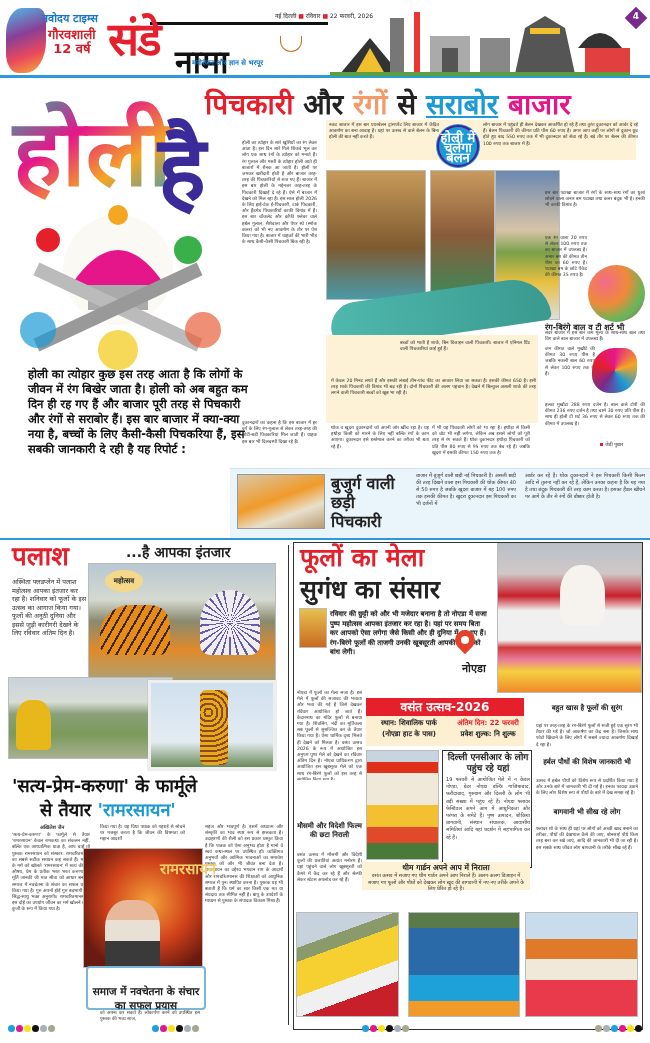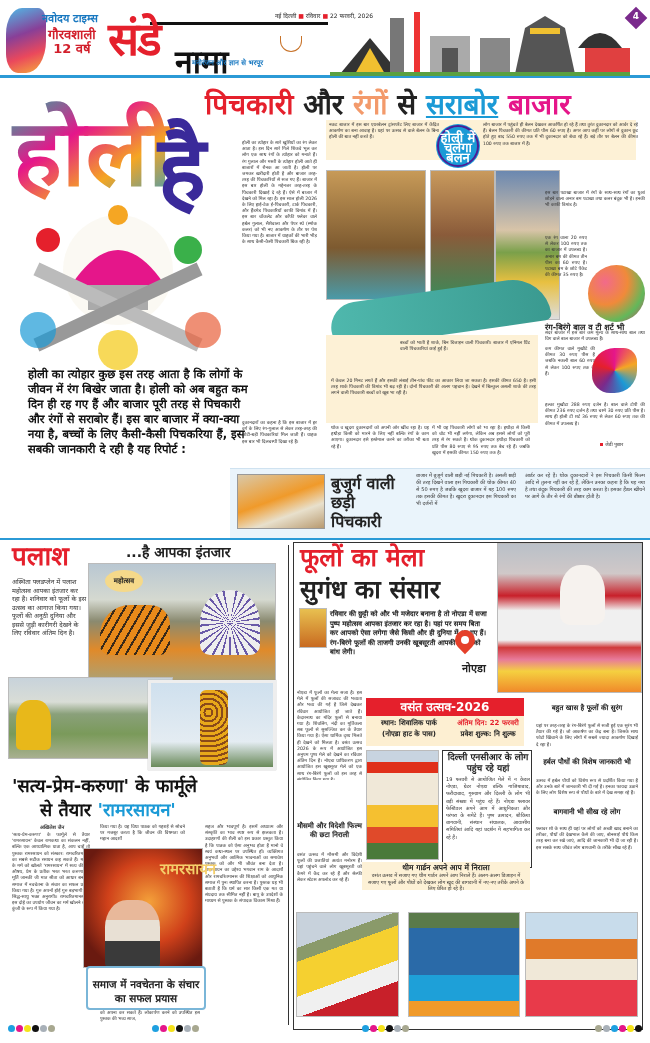--- a/index.html
+++ b/index.html
@@ -88,21 +88,21 @@
   .ram-title1 { left: 12px; top: 773px; font-size: 18px; font-weight: bold; color: #111; white-space: nowrap; }
   .ram-title2 { left: 40px; top: 797px; font-size: 18px; font-weight: bold; color: #111; white-space: nowrap; }
   .ram-title2 .blue { color: #1b9ad6; }
   .ram-author { left: 40px; top: 824px; font-size: 5px; font-weight: bold; color: #333; }
   .ram-col1 { left: 12px; top: 832px; width: 78px; height: 190px; }
   .ram-col2 { left: 100px; top: 824px; width: 85px; height: 30px; }
   .ram-col3 { left: 193px; top: 824px; width: 85px; height: 200px; }
   .ram-photo { left: 83px; top: 848px; width: 120px; height: 120px; background: radial-gradient(circle at 55% 45%,#f4a13a,#d0411a 45%,#6a1a10 80%); }
   .ram-book { left: 128px; top: 858px; font-size: 15px; color: #f5cf6a; font-weight: bold; margin-left: 32px; }
   .ram-person { left: 105px; top: 900px; width: 55px; height: 68px; background: linear-gradient(180deg,#e8b89a 0 30%,#e8e0d4 30% 60%,#3a3a3a 60%); border-radius: 40% 40% 5px 5px; }
-  .ram-banner { left: 86px; top: 966px; width: 120px; height: 44px; background: #fff; border: 2px solid #7ab6d8; border-radius: 4px; font-size: 10.5px; font-weight: bold; line-height: 14px; text-align: center; padding-top: 9px; color: #222; }
+  .ram-banner { left: 86px; top: 966px; width: 120px; height: 44px; background: #fff; border: 2px solid #7ab6d8; border-radius: 4px; font-size: 10.5px; font-weight: bold; line-height: 14px; text-align: center; padding-top: 16px; color: #222; }
   .ram-col2b { left: 100px; top: 1010px; width: 180px; height: 14px; }
   .vrule { left: 288px; top: 545px; width: 1px; height: 480px; background: #333; }
 
   
   .phool-box { left: 293px; top: 542px; width: 350px; height: 488px; border: 1px solid #333; }
   .phool-title1 { left: 300px; top: 539px; font-size: 25px; font-weight: bold; color: #e5202c; }
   .phool-title2 { left: 300px; top: 571px; font-size: 25px; font-weight: bold; color: #222; }
   .phool-hero { left: 497px; top: 543px; width: 145px; height: 150px; background: linear-gradient(180deg,#b9c0c8 0%,#d0c8c8 20%,#c8202a 35%,#f0f0f0 45%,#f0f0f0 65%,#d03a3a 70%,#e87a9a 78%,#f5d040 86%,#f08a2a 100%); }
   .shivling { left: 560px; top: 565px; width: 45px; height: 60px; background: #f6f2ee; border-radius: 45% 45% 10px 10px; }
   .phool-thumb { left: 299px; top: 608px; width: 28px; height: 40px; background: linear-gradient(180deg,#e8c050,#c86a20); }

